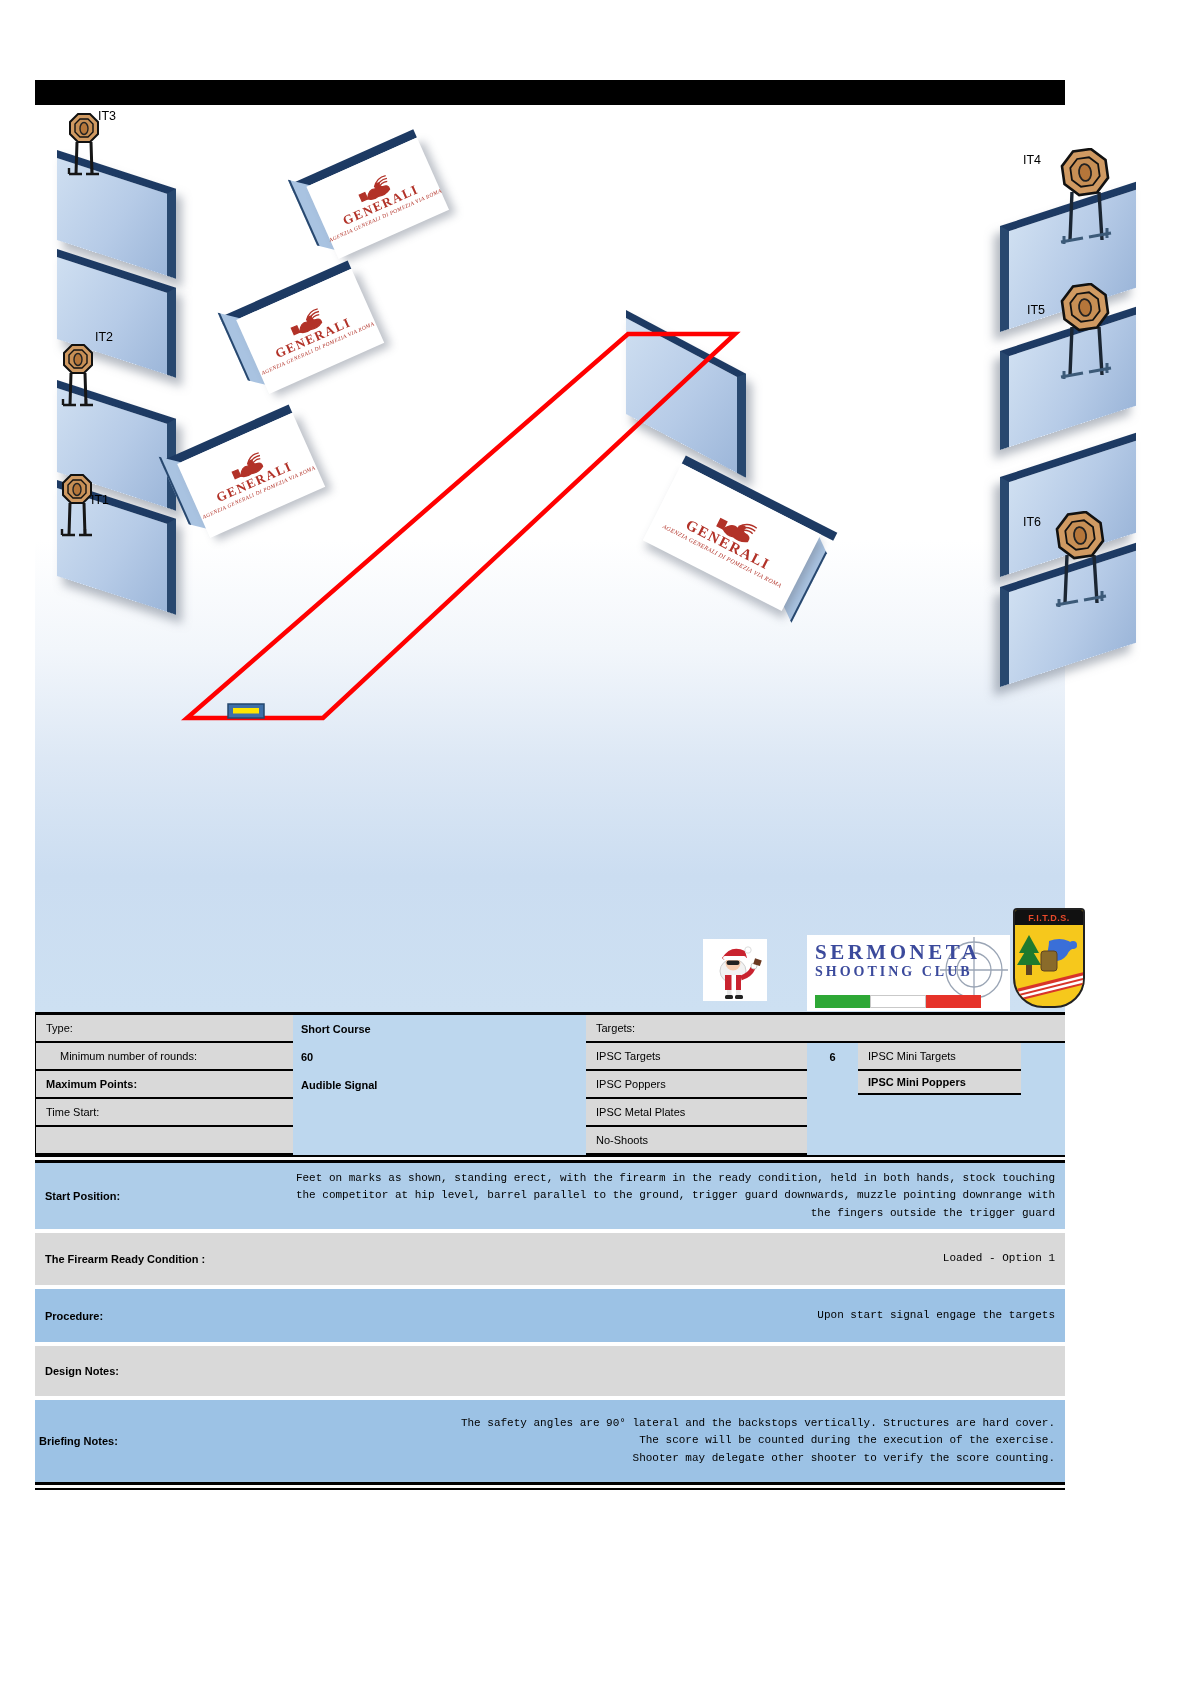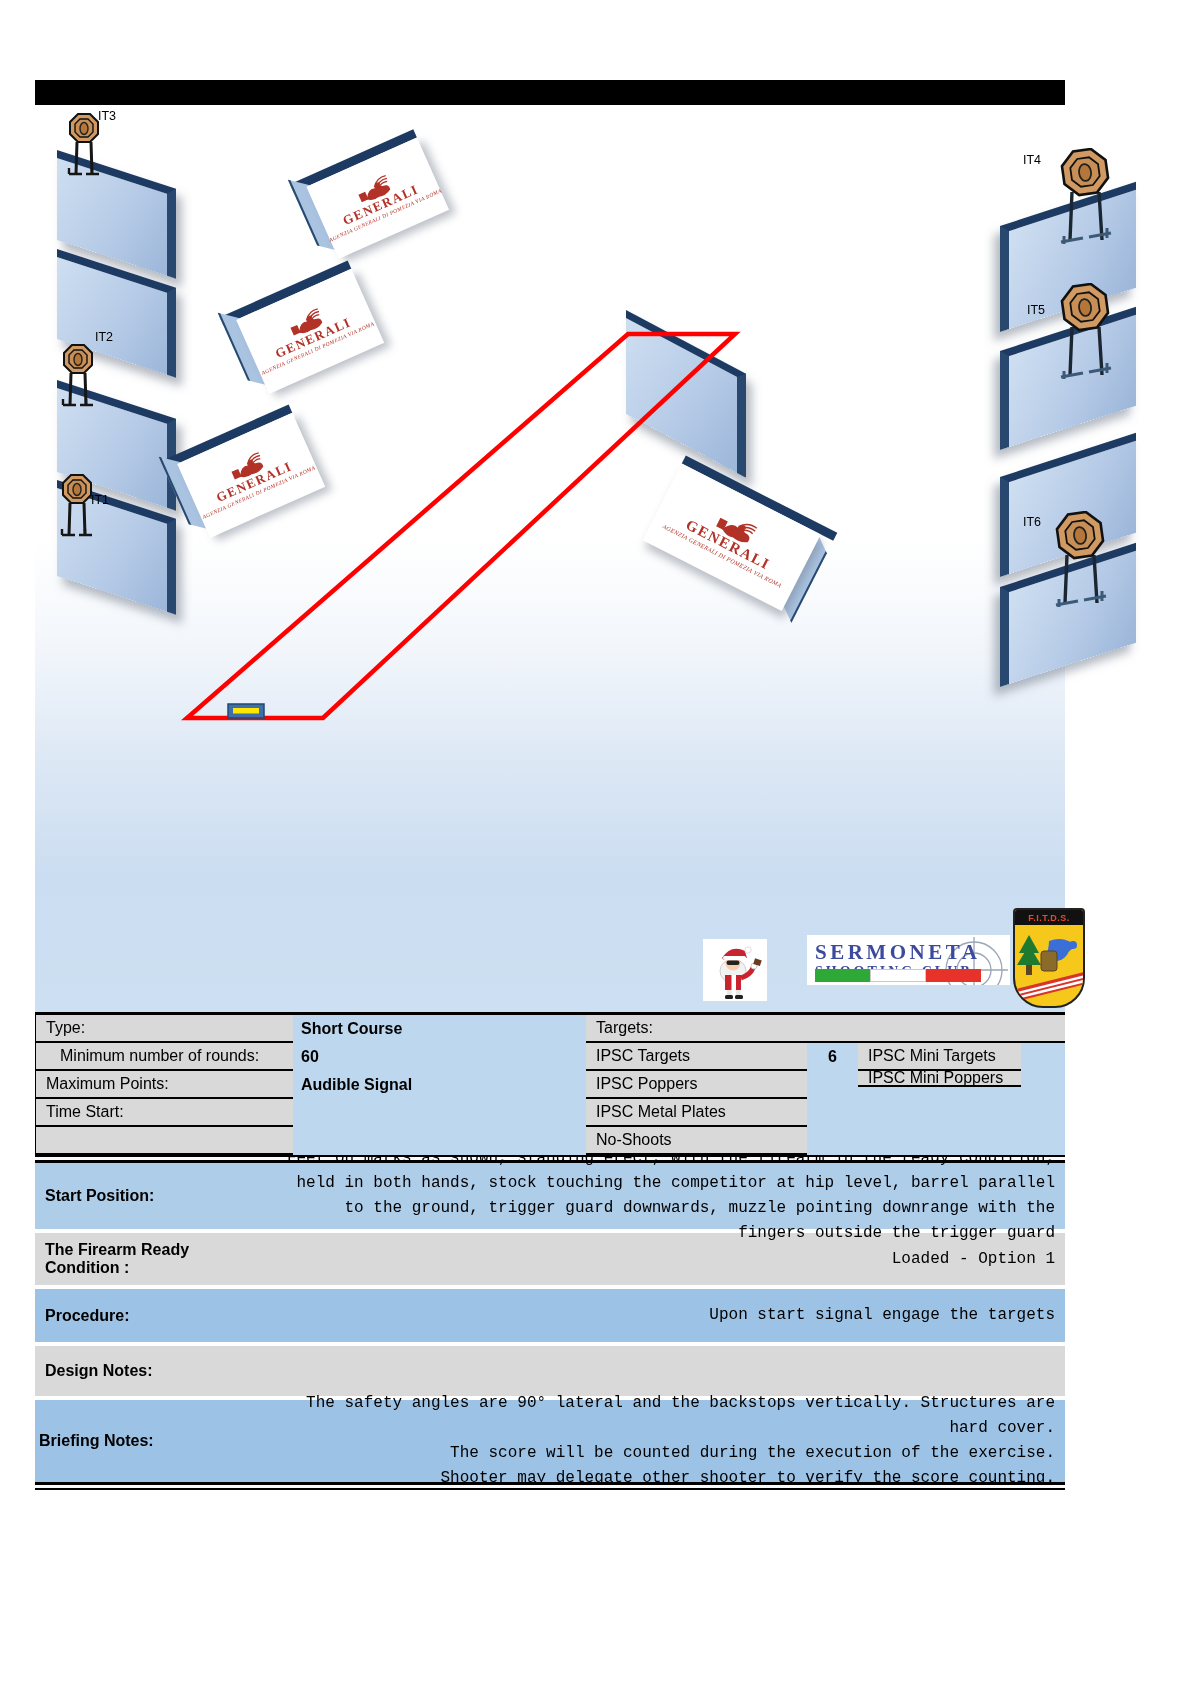--- a/index.html
+++ b/index.html
@@ -23,31 +23,31 @@
   .banner.mir .b-face{left:0;right:14px;}
   .b-title{font-family:"Liberation Serif",serif;font-weight:bold;color:#b23228;font-size:13px;letter-spacing:1.5px;line-height:1;}
   .b-sub{font-family:"Liberation Serif",serif;font-style:italic;color:#b23228;font-size:5.5px;letter-spacing:.4px;margin-top:2px;white-space:nowrap;}
   
   .tlabel{position:absolute;z-index:4;font-size:12.5px;color:#000;}
   .popper{position:absolute;z-index:3;}
   
   .overlay{position:absolute;left:0;top:0;z-index:2;pointer-events:none;}
   
   .logo{position:absolute;z-index:5;background:#fff;}
-  .logo-sermoneta{left:772px;top:830px;width:203px;height:50px;overflow:hidden;}
+  .logo-sermoneta{left:772px;top:830px;width:203px;height:76px;overflow:hidden;}
   .serm-t1{position:relative;z-index:2;font-family:"Liberation Serif",serif;font-weight:bold;color:#3b4a9c;font-size:21px;letter-spacing:3.5px;padding:7px 0 0 8px;line-height:1;}
   .serm-t2{position:relative;z-index:2;font-family:"Liberation Serif",serif;font-weight:bold;color:#3b4a9c;font-size:14px;letter-spacing:3px;padding:2px 0 0 8px;line-height:1;}
   .serm-flag{position:absolute;left:8px;bottom:3px;width:166px;height:13px;display:flex;z-index:2;}
   .serm-flag span{flex:1;}
   .serm-cross{position:absolute;right:2px;top:2px;z-index:1;}
   .logo-fitds{left:978px;top:803px;width:72px;height:100px;background:#f6c81c;border:2px solid #222;border-radius:4px 4px 30px 30px;overflow:hidden;box-sizing:border-box;}
   .fitds-band{background:#111;height:15px;display:flex;align-items:center;justify-content:center;
     color:#e8492a;font-weight:bold;font-size:9px;letter-spacing:.5px;}
   
-  .tablewrap{position:absolute;left:35px;top:1012px;width:1030px;font-size:16px;}
+  .tablewrap{position:absolute;left:35px;top:1012px;width:1030px;font-size:11px;}
   .toprule{height:3px;background:#000;}
   .grid{position:relative;height:140px;border-left:1.5px solid #000;border-right:1.5px solid #000;box-sizing:border-box;background:#bdd7ee;}
   .cg{position:absolute;background:#d9d9d9;border-bottom:2px solid #000;box-sizing:border-box;display:flex;align-items:center;padding-left:10px;}
   .cb{position:absolute;background:#bdd7ee;box-sizing:border-box;}
   .cbtxt{height:28px;display:flex;align-items:center;padding-left:8px;font-weight:bold;}
   .midrule{height:3px;border-top:2.5px solid #000;border-bottom:3px solid #000;background:#fafafa;}
   .bigrow{display:flex;align-items:center;margin-top:4px;box-sizing:border-box;}
   .bigrow .lb{width:228px;padding-left:10px;font-weight:bold;box-sizing:border-box;}
   .bigrow .vl{flex:1;text-align:right;padding:0 10px;line-height:1.55;font-family:Liberation Mono, monospace;}
   .row-start{background:#aecde9;height:66px;margin-top:0;}
@@ -282,40 +282,40 @@
     </div>
   </div>
 
   <div class="tablewrap">
     <div class="toprule"></div>
 
     <div class="grid">
 
       <div class="cg" style="left:0;top:0;width:257px;height:28px;">Type:</div>
       <div class="cg" style="left:0;top:28px;width:257px;height:28px;padding-left:24px;">Minimum number of rounds:</div>
-      <div class="cg" style="left:0;top:56px;width:257px;height:28px;">Maximum Points:</div>
+      <div class="cg" style="left:0;top:56px;width:257px;height:28px;font-weight:bold;">Maximum Points:</div>
       <div class="cg" style="left:0;top:84px;width:257px;height:28px;">Time Start:</div>
       <div class="cg" style="left:0;top:112px;width:257px;height:28px;"></div>
 
       <div class="cb" style="left:257px;top:0;width:293px;height:140px;">
         <div class="cbtxt">Short Course</div>
         <div class="cbtxt">60</div>
         <div class="cbtxt">Audible Signal</div>
       </div>
 
       <div class="cg" style="left:550px;top:0;width:478.5px;height:28px;">Targets:</div>
       <div class="cg" style="left:550px;top:28px;width:221px;height:28px;">IPSC Targets</div>
       <div class="cg" style="left:550px;top:56px;width:221px;height:28px;">IPSC Poppers</div>
       <div class="cg" style="left:550px;top:84px;width:221px;height:28px;">IPSC Metal Plates</div>
       <div class="cg" style="left:550px;top:112px;width:221px;height:28px;">No-Shoots</div>
       <div class="cb" style="left:771px;top:28px;width:51px;height:112px;">
         <div style="height:28px;display:flex;align-items:center;justify-content:center;font-weight:bold;">6</div>
       </div>
       <div class="cg" style="left:822px;top:28px;width:163px;height:28px;">IPSC Mini Targets</div>
-      <div class="cg" style="left:822px;top:56px;width:163px;height:16px;">IPSC Mini Poppers</div>
+      <div class="cg" style="left:822px;top:56px;width:163px;height:24px;font-weight:bold;">IPSC Mini Poppers</div>
       <div class="cb" style="left:822px;top:84px;width:163px;height:56px;"></div>
       <div class="cb" style="left:985px;top:28px;width:43.5px;height:112px;"></div>
     </div>
 
     <div class="midrule"></div>
 
     <div class="bigrow row-start">
       <div class="lb">Start Position:</div>
       <div class="vl">Feet on marks as shown, standing erect, with the firearm in the ready condition, held in both hands, stock touching the competitor at hip level, barrel parallel to the ground, trigger guard downwards, muzzle pointing downrange with the fingers outside the trigger guard</div>
     </div>

